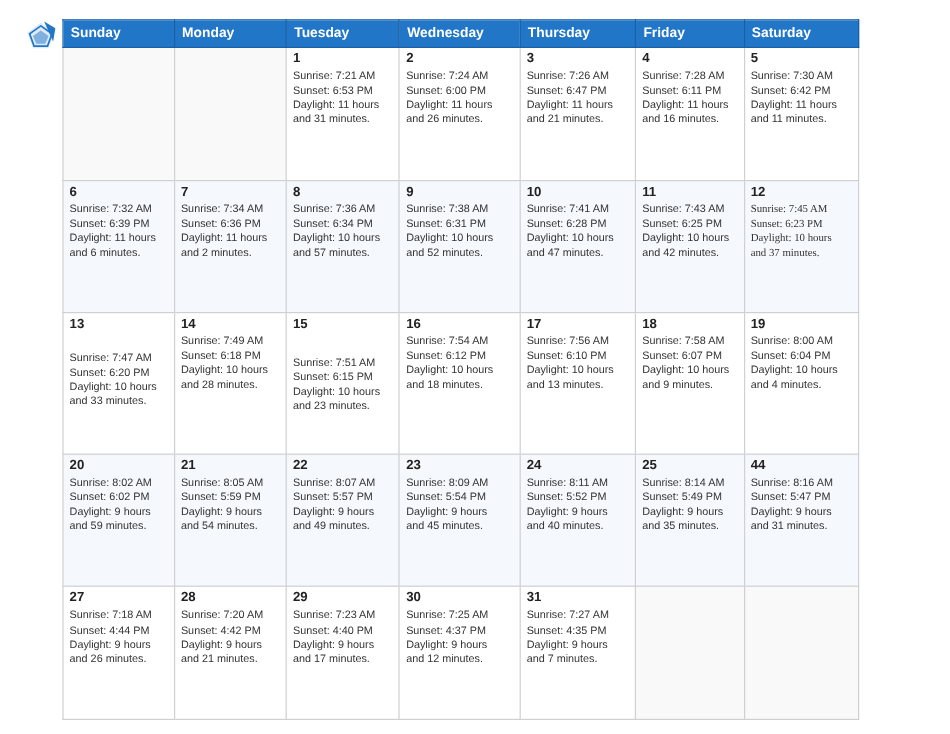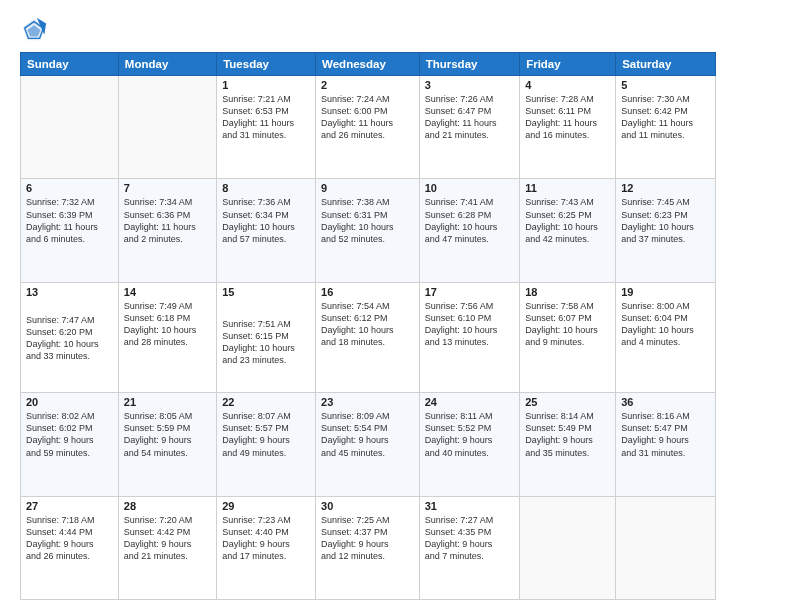--- a/index.html
+++ b/index.html
@@ -8,21 +8,21 @@
       background: #fff;
       width: 792px;
       height: 612px;
       overflow: hidden;
     }
     .page {
       width: 736px;
       height: 612px;
       padding: 16px 20px 12px 20px;
       display: flex;
-      flex-direction: column;
+      flex-direction: row;
     }
     .header {
       display: flex;
       justify-content: space-between;
       align-items: flex-start;
       margin-bottom: 8px;
     }
     .logo {
       display: flex;
       align-items: center;
@@ -221,21 +221,21 @@
             </td>
             <td>
               <span class="day-num">11</span>
               <div class="cell-text" style="white-space: pre-line;">Sunrise: 7:43 AM
 Sunset: 6:25 PM
 Daylight: 10 hours
 and 42 minutes.</div>
             </td>
             <td>
               <span class="day-num">12</span>
-              <div class="cell-text" style="white-space: pre-line;">Sunrise: 7:45 AM
+              <div class="cell-text" style="white-space: pre-line; font-family: Liberation Serif, serif;">Sunrise: 7:45 AM
 Sunset: 6:23 PM
 Daylight: 10 hours
 and 37 minutes.</div>
             </td>
           </tr>
           <tr>
             <td>
               <span class="day-num">13</span>
               <div class="cell-text" style="white-space: pre-line; margin-top: 16px;">Sunrise: 7:47 AM
 Sunset: 6:20 PM
@@ -322,21 +322,21 @@
 and 40 minutes.</div>
             </td>
             <td>
               <span class="day-num">25</span>
               <div class="cell-text" style="white-space: pre-line;">Sunrise: 8:14 AM
 Sunset: 5:49 PM
 Daylight: 9 hours
 and 35 minutes.</div>
             </td>
             <td>
-              <span class="day-num">36</span>
+              <span class="day-num">44</span>
               <div class="cell-text" style="white-space: pre-line;">Sunrise: 8:16 AM
 Sunset: 5:47 PM
 Daylight: 9 hours
 and 31 minutes.</div>
             </td>
           </tr>
           <tr>
             <td>
               <span class="day-num">27</span>
               <div class="cell-text" style="white-space: pre-line;">Sunrise: 7:18 AM

